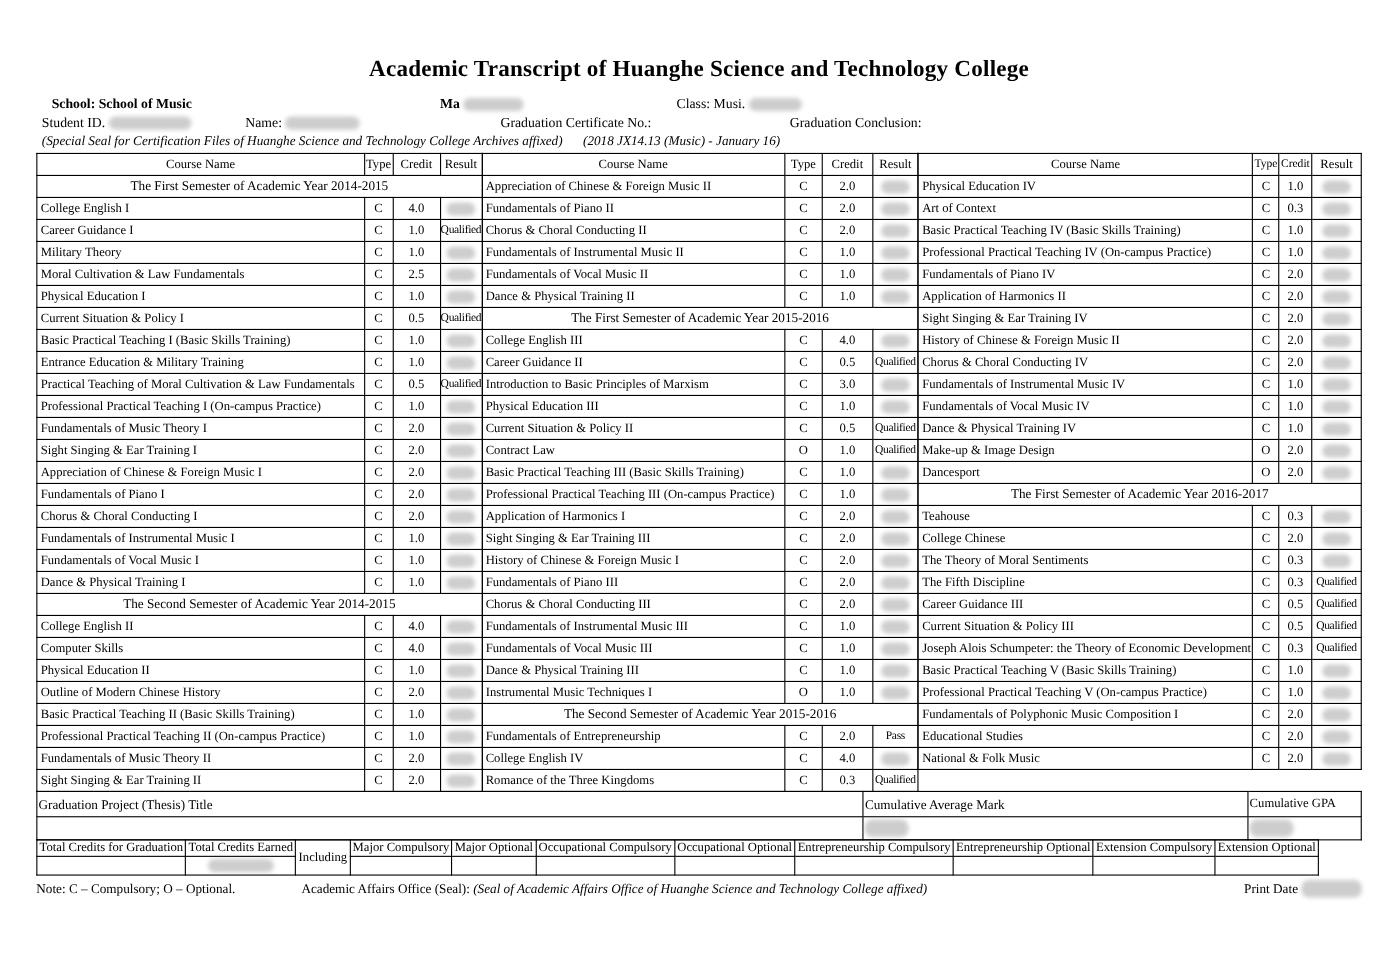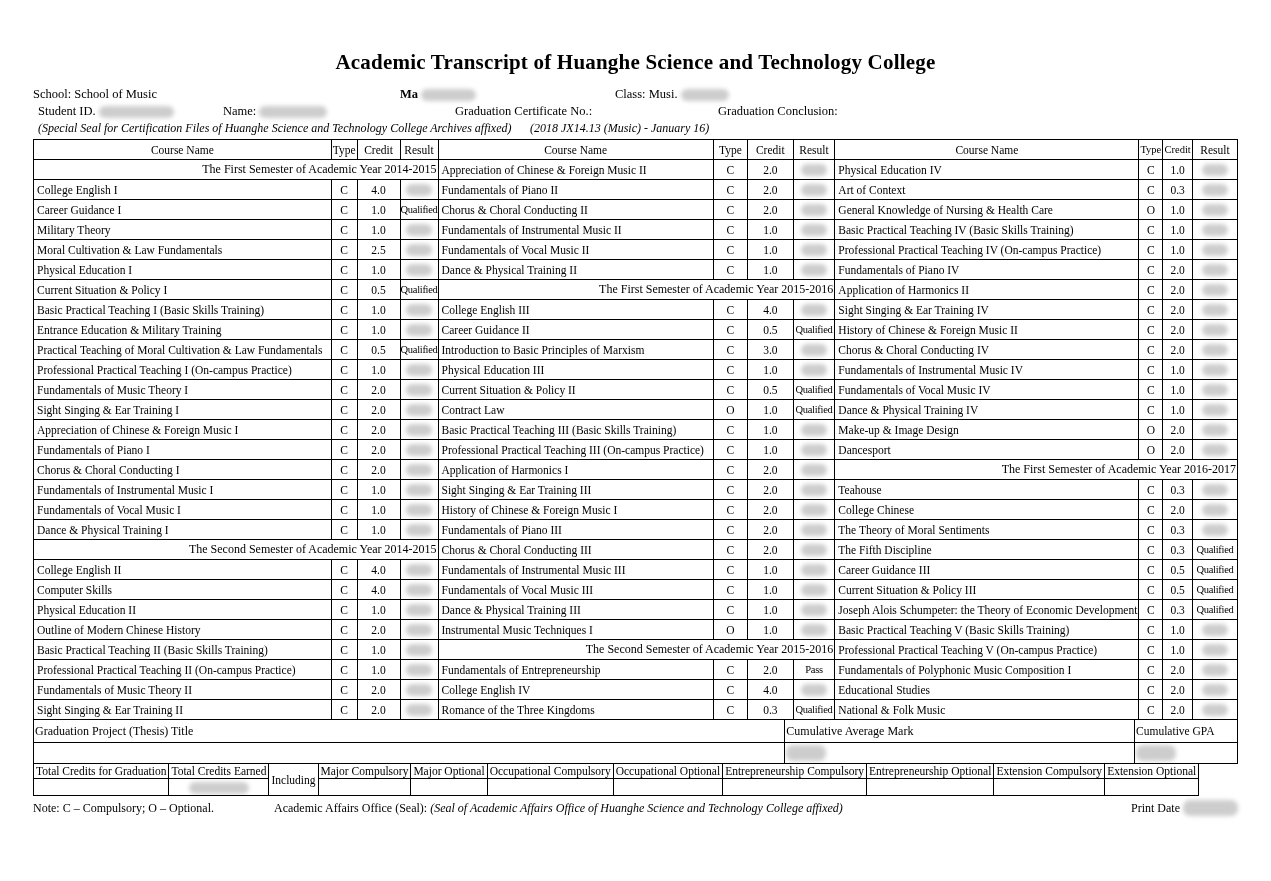--- a/index.html
+++ b/index.html
@@ -14,42 +14,42 @@
   .blur.w40{width:40px;} .blur.w48{width:48px;} .blur.w55{width:55px;} .blur.w60{width:60px;} .blur.w68{width:68px;} .blur.w75{width:75px;} .blur.h16{height:16px;}
   .gridwrap{display:flex;align-items:flex-start;}
   table{border-collapse:collapse;table-layout:fixed;}
   .panel{margin-left:-1px;}
   .panel:first-child{margin-left:0;}
   .panel td,.panel th{border:1px solid #000;height:19px;padding:0 1px;font-weight:normal;overflow:hidden;}
   .panel th{font-size:11.5px;text-align:center;white-space:nowrap;}
   td.name{font-size:11.5px;white-space:nowrap;padding-left:3px;}
   td.c{text-align:center;font-size:11.5px;white-space:nowrap;}
   td.res{font-size:10.5px;letter-spacing:-.3px;padding:0;}
-  td.section{text-align:right;font-size:12px;white-space:nowrap;}
+  td.section{text-align:center;font-size:12px;white-space:nowrap;}
   .botA{margin-top:-1px;}
   .botA td{border:1px solid #000;text-align:left;font-size:12px;overflow:hidden;}
   .botA .lblrow td{height:20px;}
   .botA .valrow td{height:18px;}
   .credits{margin-top:-1px;width:1057px;table-layout:auto;}
   .credits td,.credits th{border:1px solid #000;text-align:center;font-weight:normal;font-size:11.5px;white-space:nowrap;padding:1px 2px;overflow:hidden;}
   .credits .valrow td{height:14px;}
   .noteline{display:flex;align-items:center;font-size:12px;margin-top:4px;white-space:nowrap;}
   .noteline .office{margin-left:60px;}
   .noteline .spacer{flex:1;}
 </style>
 </head>
 <body>
 
 <div class="page">
 
   <div class="title">Academic Transcript of Huanghe Science and Technology College</div>
 
   <div class="hdr">
     <div class="hline" style="top:0;">
-      <span class="pos" style="left:0;">School: School of Music</span>
+      <span class="pos" style="left:14px;font-weight:bold;">School: School of Music</span>
       <span class="pos" style="left:367px;font-weight:bold;"><span>Ma</span> <span class="blur w55"></span></span>
       <span class="pos" style="left:582px;"><span>Class:   Musi.</span> <span class="blur w48"></span></span>
     </div>
     <div class="hline" style="top:17px;">
       <span class="pos" style="left:5px;"><span>Student ID.</span> <span class="blur w75"></span></span>
       <span class="pos" style="left:190px;"><span>Name:</span> <span class="blur w68"></span></span>
       <span class="pos" style="left:422px;">Graduation Certificate No.:</span>
       <span class="pos" style="left:685px;">Graduation Conclusion:</span>
     </div>
     <div class="hline italic" style="top:34px;font-size:12px;">
@@ -438,26 +438,20 @@
           <tr>
             <td class="name">Physical Education IV</td>
             <td class="c">C</td>
             <td class="c">1.0</td>
             <td class="c res"><span class="blur"></span></td>
           </tr>
           <tr>
             <td class="name">Art of Context</td>
             <td class="c">C</td>
             <td class="c">0.3</td>
-            <td class="c res"><span class="blur"></span></td>
-          </tr>
-          <tr>
-            <td class="name">General Knowledge of Nursing &amp; Health Care</td>
-            <td class="c">O</td>
-            <td class="c">1.0</td>
             <td class="c res"><span class="blur"></span></td>
           </tr>
           <tr>
             <td class="name">Basic Practical Teaching IV (Basic Skills Training)</td>
             <td class="c">C</td>
             <td class="c">1.0</td>
             <td class="c res"><span class="blur"></span></td>
           </tr>
           <tr>
             <td class="name">Professional Practical Teaching IV (On-campus Practice)</td>

